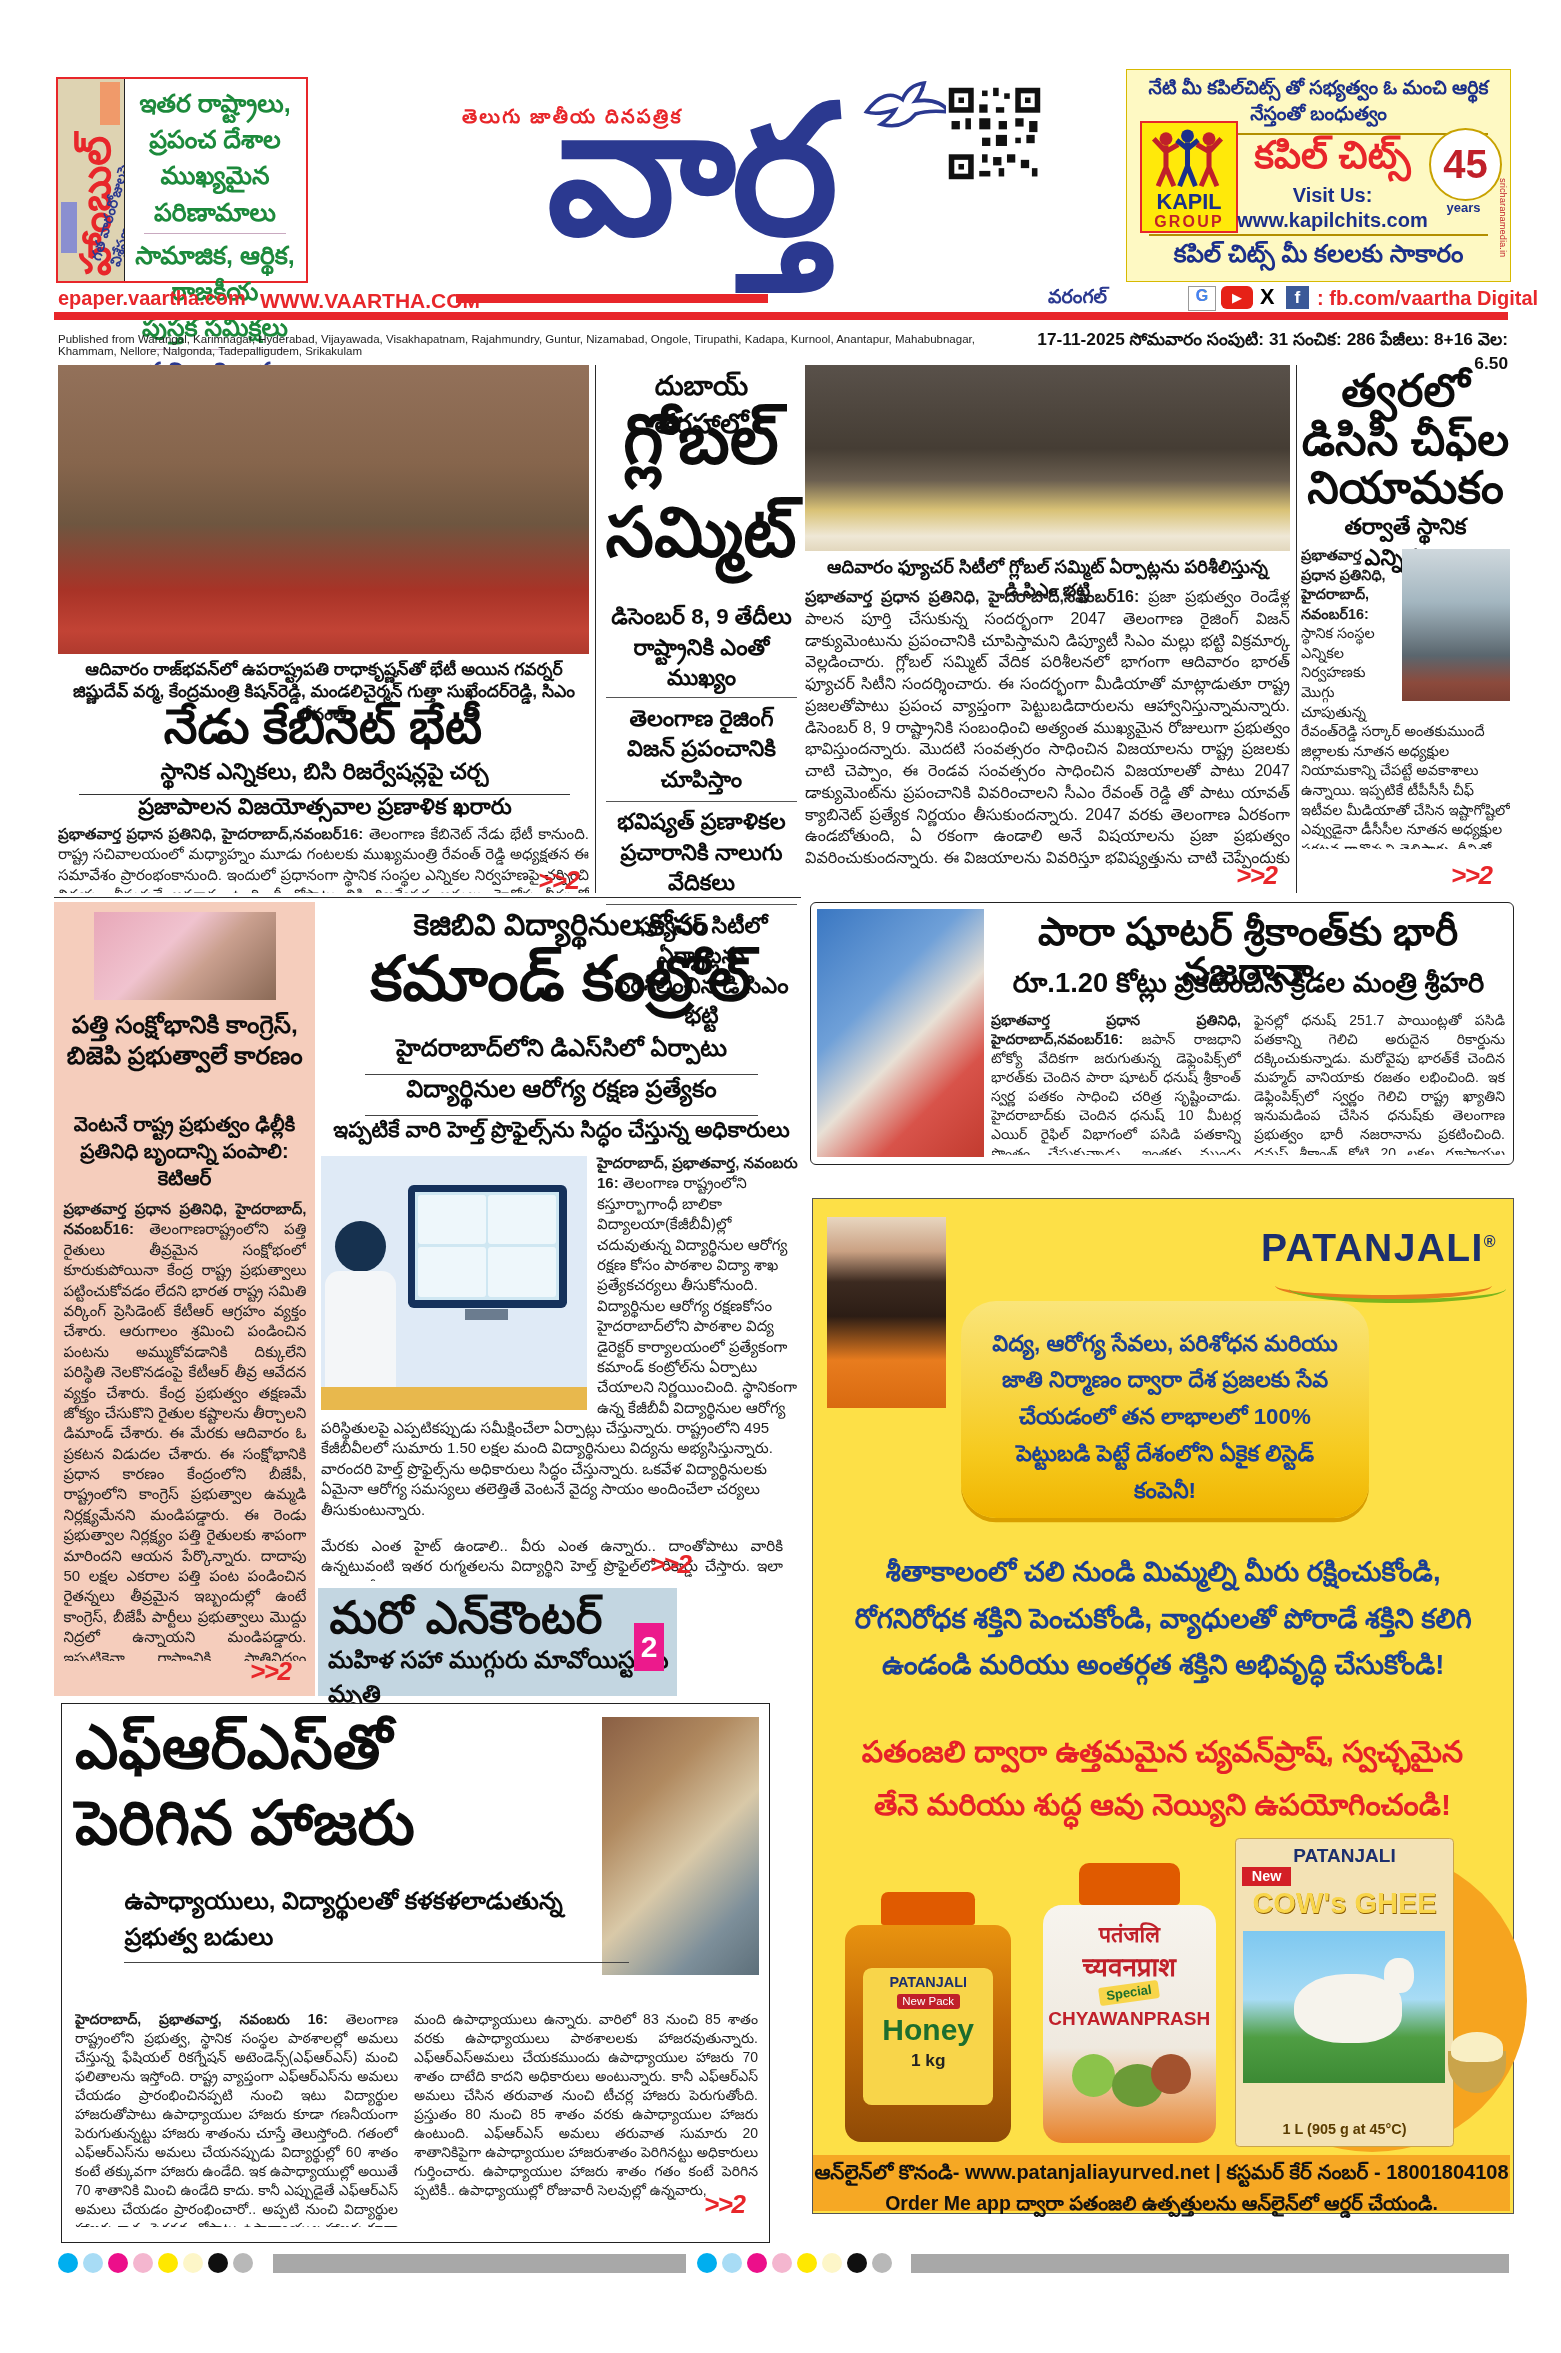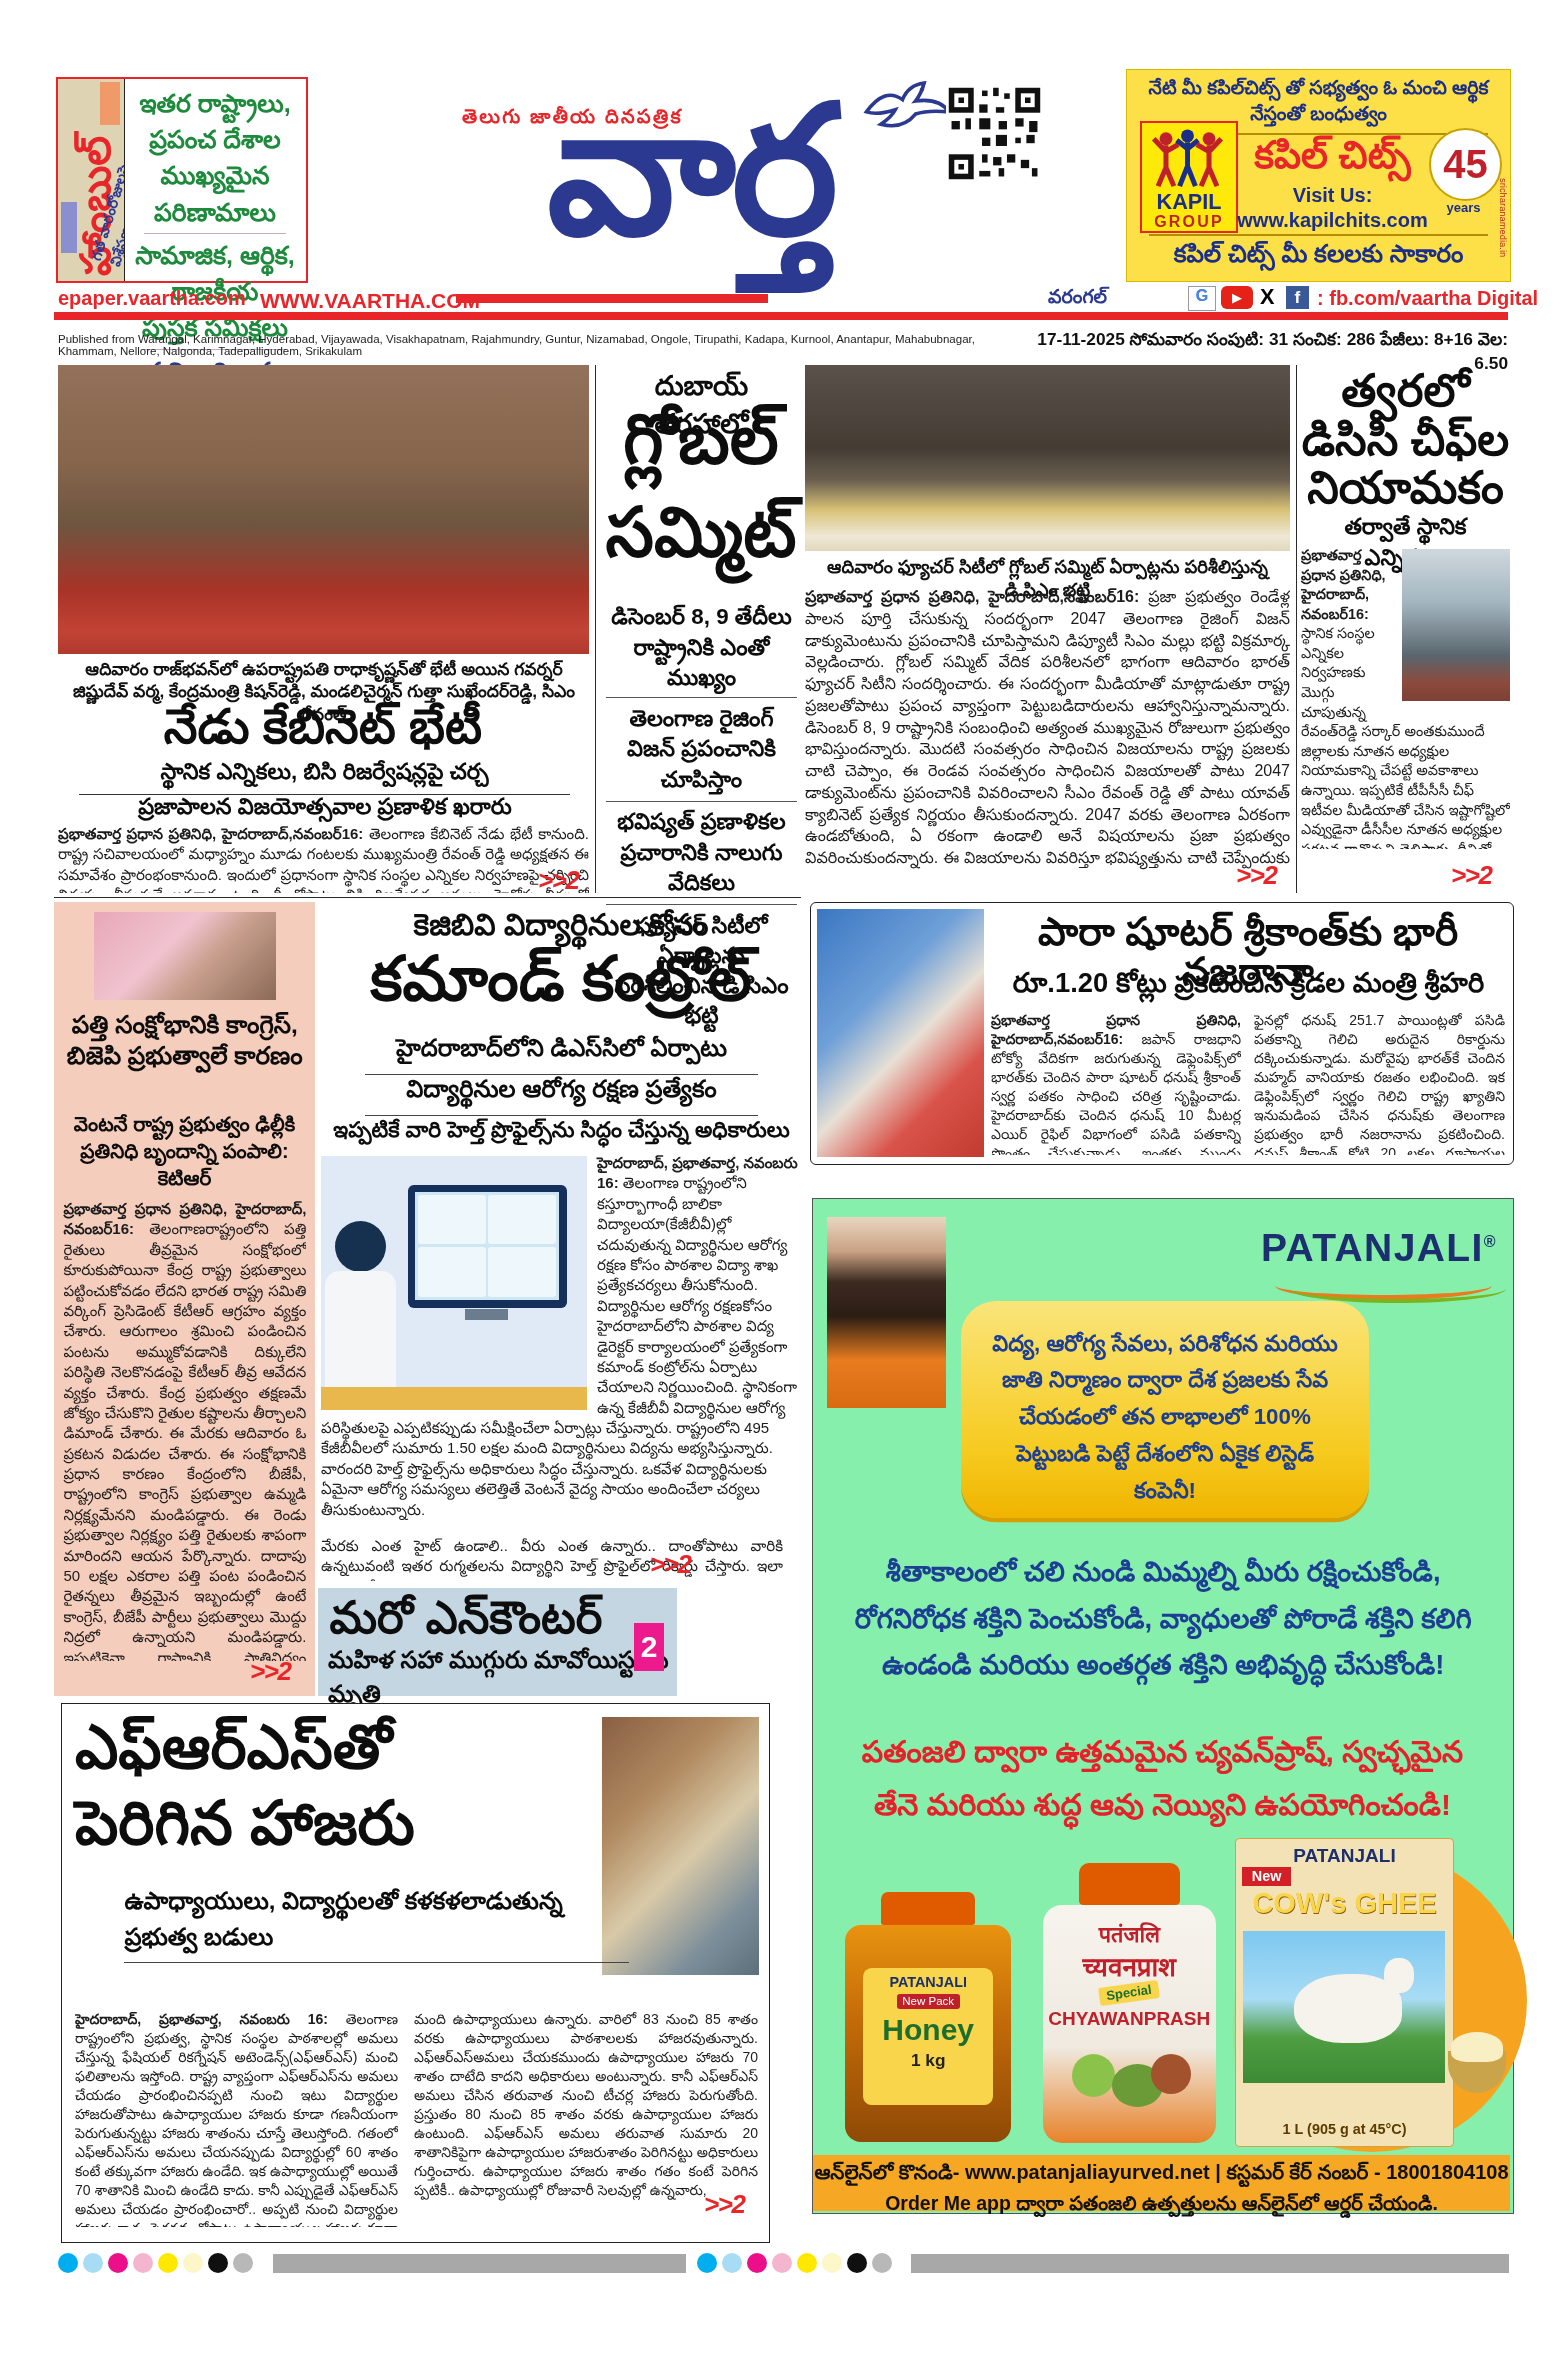--- a/index.html
+++ b/index.html
@@ -20,32 +20,32 @@
   .photo{background-size:cover;}
   .subhead{font-weight:bold;color:#0d0d0d;}
   
   #promo-box{border:2.2px solid #e8262a;background:#fff;}
   #promo-left{background:#ded3b2;overflow:hidden;}
   #promo-vert{writing-mode:vertical-rl;transform:rotate(180deg);font-weight:bold;color:#e8262a;font-size:42px;line-height:1;}
   #promo-note{writing-mode:vertical-rl;transform:rotate(197deg);color:#2b3990;font-size:14.4px;font-weight:bold;}
   .promo-line{font-weight:bold;font-size:25px;line-height:1.45;text-align:center;}
   .promo-div{height:1.4px;background:#c9a9c0;margin:2.9px 17.3px;}
   #masthead-logo{font-weight:bold;color:#2b3990;font-size:180px;line-height:1;letter-spacing:-4.3px;}
-  #kapil-ad{background:#fde047;border:1.4px solid #d7b900;}
+  #kapil-ad{background:#fef9c3;border:1.4px solid #d7b900;}
   .kapil-line{color:#1b2f8a;font-weight:bold;font-size:21px;text-align:center;}
   #kapil-logo{border:2.2px solid #e8262a;background:#ffe90a;}
   .sep-gold{height:1.4px;background:#b38f00;margin:4.3px 21.7px;}
   
   #ktr-panel{background:#f5cdbc;}
   #encounter-box{background:#c3d6e1;}
   #enc-badge{background:#ec1a8c;color:#fff;font-weight:bold;text-align:center;}
   #frs-box{border:1.4px solid #222;background:#fff;}
   #shooter-box{border:1.4px solid #222;background:#fff;}
   
-  #pat-ad{background:#86efac;border:1.4px solid #555;}
+  #pat-ad{background:#fde047;border:1.4px solid #555;}
   #pat-ybox{background:linear-gradient(180deg,#fae57a 0%,#f6ca1e 70%,#f0b400 100%);border-radius:35px;
             box-shadow:0 4.3px 0 #d99e00;}
   .pat-blue{color:#1c3f94;font-weight:bold;}
   .pat-red{color:#e62129;font-weight:bold;}
   #pat-band{background:#f6a824;}
   .swoosh{border-radius:50%;}
   
   .calib-dots span{display:inline-block;width:20px;height:20px;border-radius:50%;margin-right:5px;vertical-align:middle;}
   .calib-bar{height:19px;background:#a8a8a8;}
   .qr-cell{fill:#111;}

